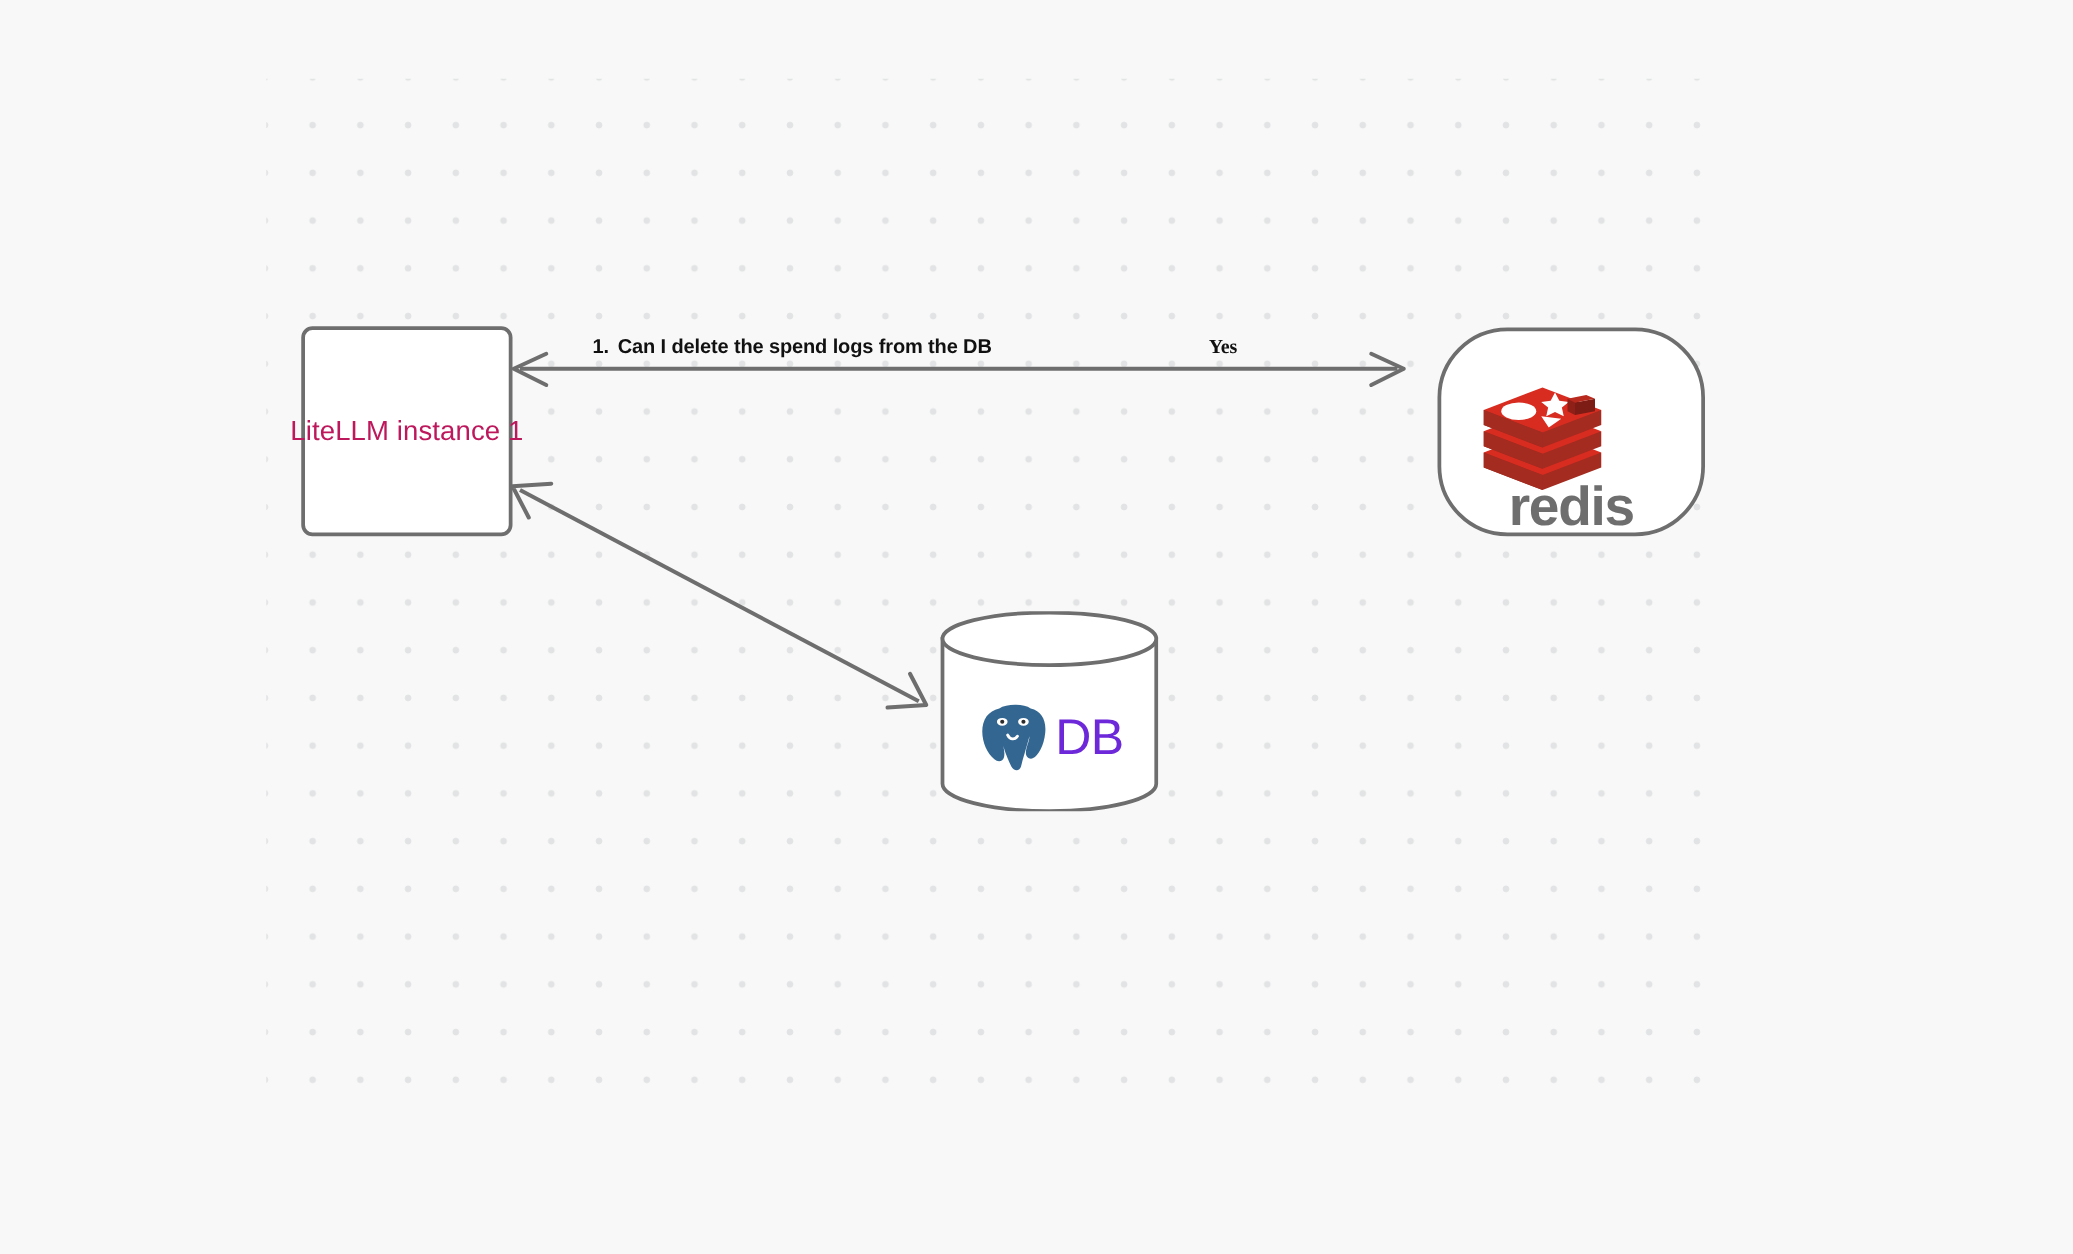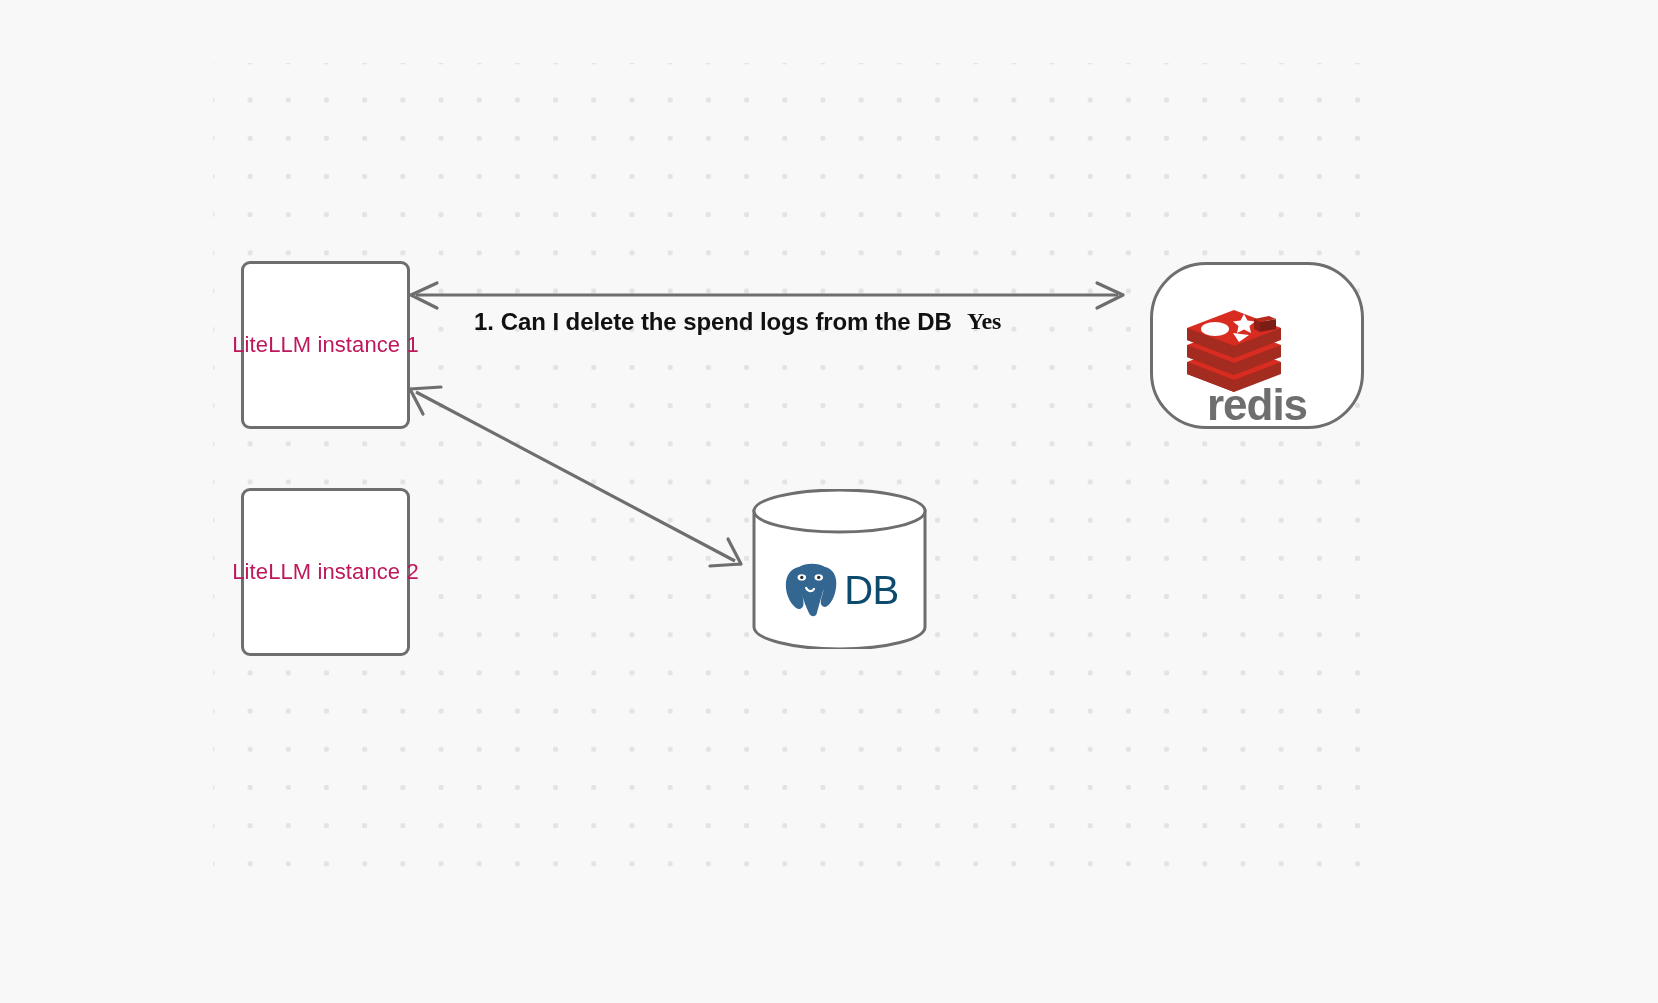--- a/index.html
+++ b/index.html
@@ -88,41 +88,40 @@
     top: 42px;
     width: 175px;
     height: 118px;
     display: flex;
     align-items: center;
     justify-content: center;
     gap: 2px;
   }
   #db-text {
     font-size: 40px;
-    color: #0c4a6e;
+    color: #6d28d9;
     letter-spacing: -0.5px;
     line-height: 1;
   }
 
   
   #connectors {
     position: absolute;
     inset: 0;
     pointer-events: none;
   }
 
   
   .edge-label {
     position: absolute;
-    font-size: 24px;
+    font-size: 16px;
     font-weight: bold;
     color: #111111;
     white-space: nowrap;
     letter-spacing: -0.1px;
-    margin-top: 39px;
   }
   #label-step-1 { left: 474px; top: 269px; }
   #label-step-1 .step-num { margin-right: 7px; }
   #label-yes     { left: 967px; top: 269px; font-family: Liberation Serif, serif; }
   #label-step-2  { left: 552px; top: 435px; }
   #label-step-2 .step-num { margin-right: 7px; }
 </style>
 </head>
 <body>
 
@@ -153,23 +152,20 @@
     <span class="step-num">1.</span><span>Can I delete the spend logs from the DB</span>
   </div>
 
   <div class="edge-label" id="label-yes">Yes</div>
 
 
   <div class="node" id="instance-1">
     <span class="node-label">LiteLLM instance 1</span>
   </div>
 
-  <div class="node" id="instance-2">
-    <span class="node-label">LiteLLM instance 2</span>
-  </div>
 
 
   <div id="redis-node">
     <svg id="redis-logo" width="152" height="118" viewBox="0 0 152 118">
       <g>
 
         <path d="M 6 54 L 6 66 L 53 84 L 100 66 L 100 54 Z" fill="#a32b20"></path>
         <path d="M 6 54 L 53 72 L 100 54 L 53 36 Z" fill="#d82c20"></path>
         <path d="M 6 66 L 53 84 L 53 72 L 6 54 Z" fill="#a32b20"></path>
 

